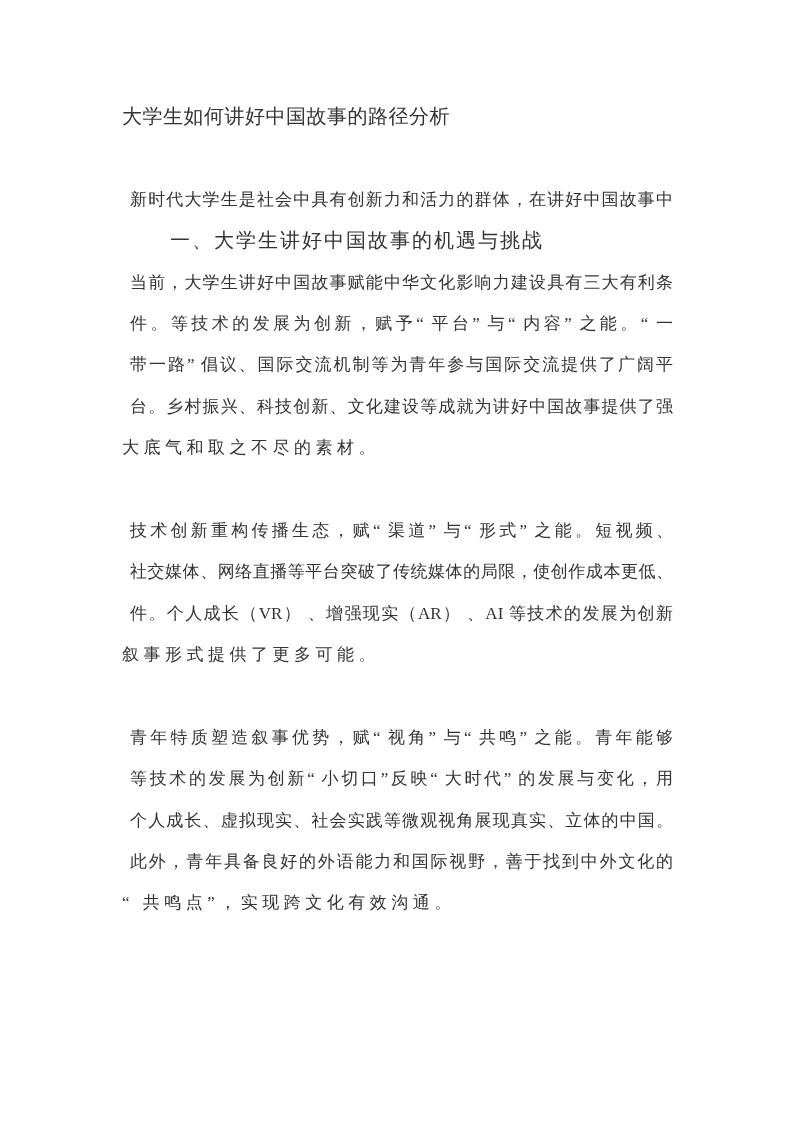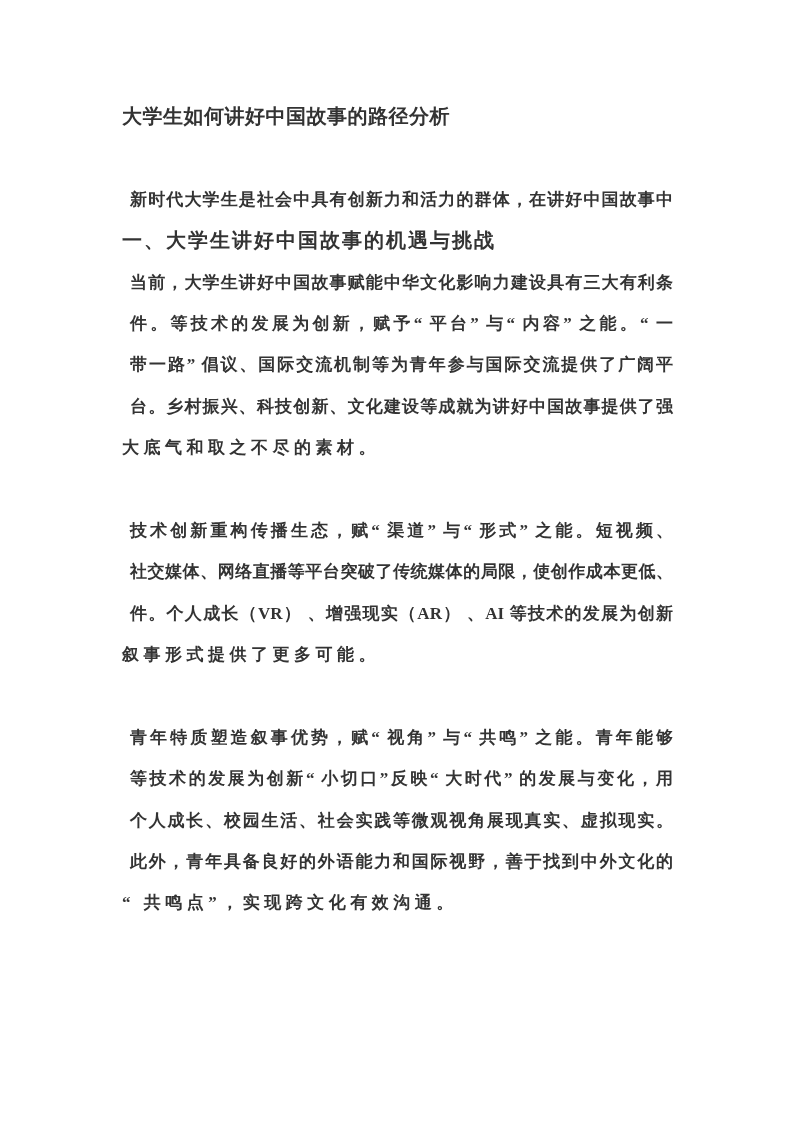--- a/index.html
+++ b/index.html
@@ -7,21 +7,20 @@
     --fg:#333333;
   }
   html,body{margin:0;padding:0;background:var(--bg);}
   .page{
     position:relative;
     width:793px;
     height:1122px;
     background:var(--bg);
     overflow:hidden;
     font-family:"Liberation Serif","DejaVu Serif",serif;
-    font-weight:bold;
   }
   .text-column{
     position:absolute;
     left:122px;
     top:96px;
     width:551px;
   }
   .line{
     height:41.4px;
     line-height:41.4px;
@@ -29,20 +28,21 @@
     white-space:normal;
     overflow:visible;
   }
   .line.title{
     font-size:20px;
     letter-spacing:0.5px;
   }
   .line.heading{
     font-size:20px;
     letter-spacing:2px;
+    margin-left:48px;
   }
   .line.body-j{
     font-size:17px;
     text-align:justify;
     text-align-last:justify;
     text-justify:inter-character;
     margin-left:8px;
   }
   .line.body-n{
     font-size:17px;
@@ -67,17 +67,17 @@
       <div class="line body-j">台。乡村振兴、科技创新、文化建设等成就为讲好中国故事提供了强</div>
       <div class="line body-n">大底气和取之不尽的素材。</div>
       <div class="line blank"></div>
       <div class="line body-j">技术创新重构传播生态，赋“ 渠道” 与“ 形式” 之能。短视频、</div>
       <div class="line body-j">社交媒体、网络直播等平台突破了传统媒体的局限，使创作成本更低、</div>
       <div class="line body-j">件。个人成长（VR） 、增强现实（AR） 、AI 等技术的发展为创新</div>
       <div class="line body-n">叙事形式提供了更多可能。</div>
       <div class="line blank"></div>
       <div class="line body-j">青年特质塑造叙事优势，赋“ 视角” 与“ 共鸣” 之能。青年能够</div>
       <div class="line body-j">等技术的发展为创新“ 小切口”反映“ 大时代” 的发展与变化，用</div>
-      <div class="line body-j">个人成长、校园生活、社会实践等微观视角展现真实、虚拟现实。</div>
+      <div class="line body-j">个人成长、虚拟现实、社会实践等微观视角展现真实、立体的中国。</div>
       <div class="line body-j">此外，青年具备良好的外语能力和国际视野，善于找到中外文化的</div>
       <div class="line body-n">“ 共鸣点”，实现跨文化有效沟通。</div>
     </div>
 </div>
 
 </body></html>

